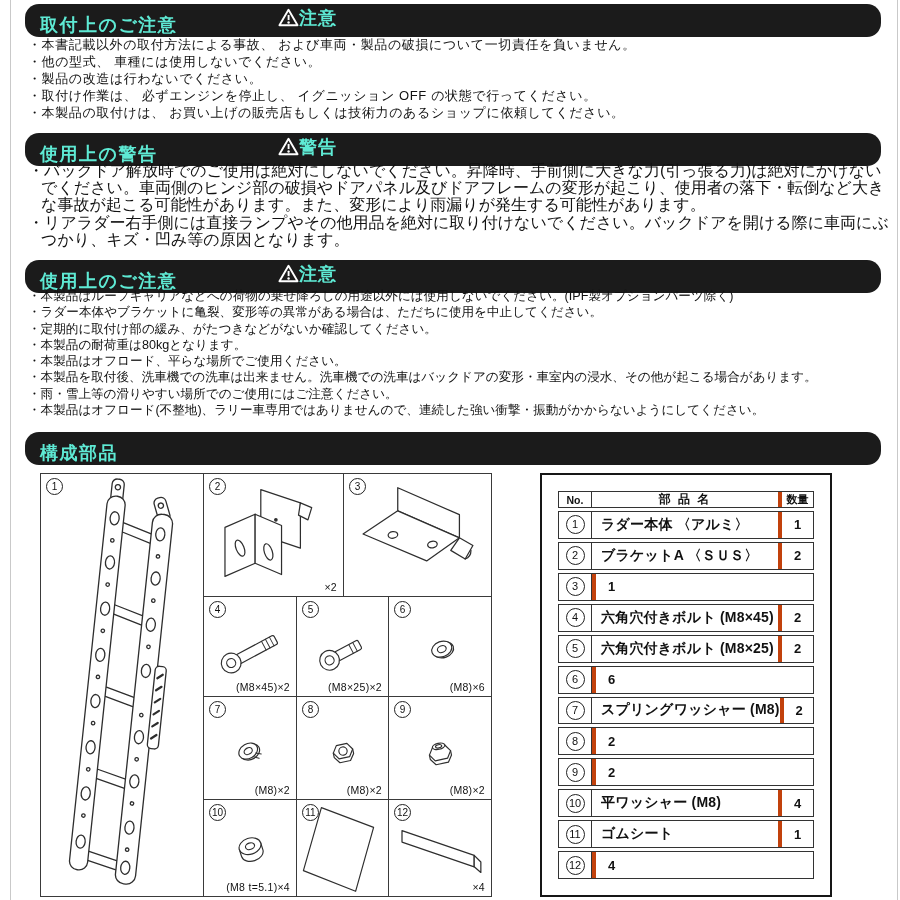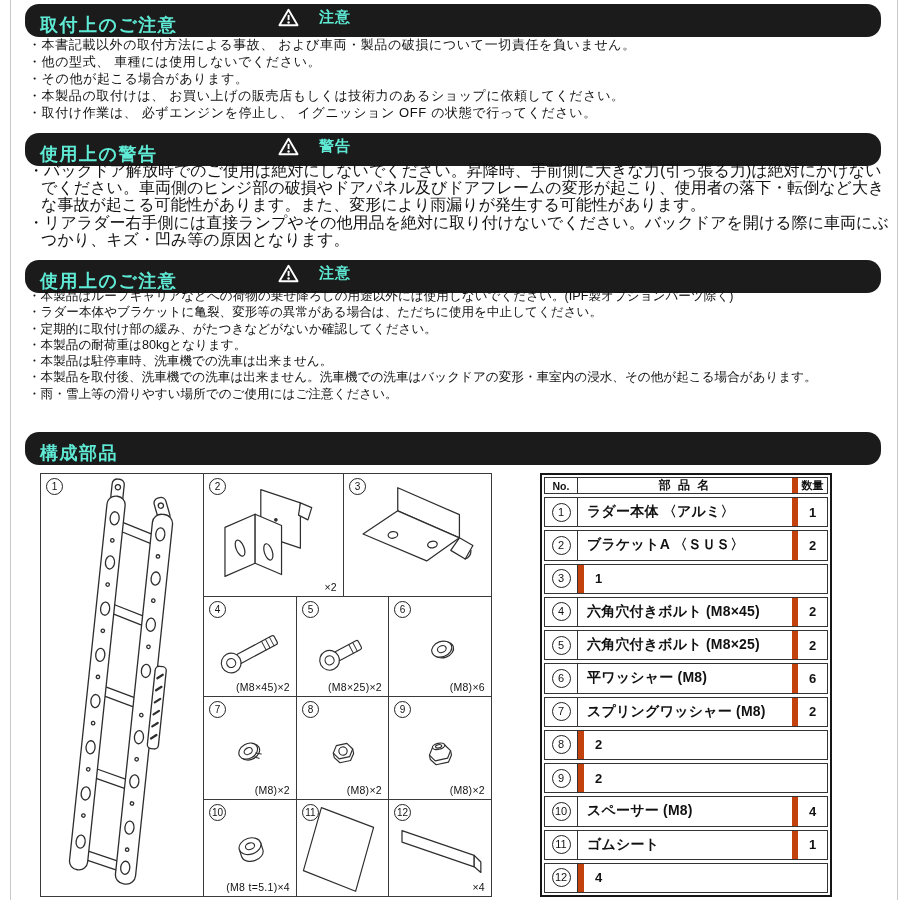--- a/index.html
+++ b/index.html
@@ -7,22 +7,22 @@
     font-family:"Liberation Sans","DejaVu Sans",sans-serif; color:#111; }
   .page { position:relative; width:900px; height:900px; background:#fff; }
   .edge-line { position:absolute; top:0; bottom:0; width:1px; background:#c9c9c9; }
   .edge-line.left { left:10px; }
   .edge-line.right { left:897px; }
 
   
   .bar { position:absolute; left:25px; width:856px; height:33px; background:#1b1b1b;
     border-radius:14px; color:#5eead4; display:flex; align-items:flex-end; }
   .bar-title { font-size:18px; font-weight:bold; margin-left:15px; letter-spacing:1.5px; white-space:nowrap; }
-  .bar-badge { position:absolute; left:253px; top:0; height:27px; display:flex; align-items:center; gap:20px;
-    font-size:15px; font-weight:bold; letter-spacing:1px;font-family:Liberation Mono, monospace; }
+  .bar-badge { position:absolute; left:253px; top:0; height:27px; display:flex; align-items:center; gap:0;
+    font-size:18px; font-weight:bold; letter-spacing:1px;font-family:Liberation Mono, monospace; }
   .warn-svg { display:block; }
 
   
   .bullets { position:absolute; left:28px; width:866px; list-style:none; }
   .bullets li { padding-left:13px; text-indent:-13px; }
   .bullets li::before { content:"・"; }
   .s1 { top:36px;  font-size:13px;   line-height:17px;   letter-spacing:0.6px; }
   .s2 { top:162px; font-size:16px; line-height:17.2px; }
   .s3 { top:288px; font-size:12.6px; line-height:16.3px; }
   .bar1 { top:4px; } .bar2 { top:133px; } .bar3 { top:260px; } .bar4 { top:432px; }
@@ -47,26 +47,26 @@
   .gc8  { left:256px; top:223px; width:93px;  height:104px; }
   .gc9  { left:348px; top:223px; width:104px; height:104px; }
   .gc10 { left:163px; top:326px; width:94px;  height:98px; }
   .gc11 { left:256px; top:326px; width:93px;  height:98px; }
   .gc12 { left:348px; top:326px; width:104px; height:98px; }
   .gcell svg { display:block; margin:0 auto; }
   .draw { stroke:#2e2e2e; stroke-width:1.3; fill:#fff; stroke-linejoin:round; stroke-linecap:round; }
 
   
   .ptable { position:absolute; left:540px; top:473px; width:292px; height:424px;
-    border:2px solid #161616; padding:2px; display:flex; flex-direction:column; gap:3px; }
+    border:2px solid #161616; padding:16px; display:flex; flex-direction:column; gap:3px; }
   .prow { border:1px solid #333; display:flex; align-items:stretch; flex:1; min-height:0; background:#fff; }
   .prow.phead { flex:0 0 17px; font-weight:bold; }
   .pno  { width:33px; flex:none; border-right:1px solid #333; display:flex; align-items:center; justify-content:center; }
   .pname{ flex:1; display:flex; align-items:center; padding-left:9px; font-size:14px; font-weight:bold; letter-spacing:0.2px; white-space:nowrap; }
-  .pqty { width:35px; flex:none; border-left:6px solid #c2410c; display:flex; align-items:center; justify-content:center; font-size:13px; font-weight:bold; }
+  .pqty { width:35px; flex:none; border-left:4px solid #c2410c; display:flex; align-items:center; justify-content:center; font-size:13px; font-weight:bold; }
   .phead .pno { font-size:10.5px; }
   .phead .pname { justify-content:center; padding-left:0; font-size:12px; letter-spacing:2px; }
   .phead .pqty { font-size:11px; }
   .ptable .circ { width:19px; height:19px; font-size:11px; }
 </style>
 </head>
 <body>
 
 <div class="page">
   <div class="edge-line left"></div>
@@ -79,23 +79,23 @@
         <path d="M12 2 L22.5 20 L1.5 20 Z" fill="none" stroke="#fff" stroke-width="2.2" stroke-linejoin="round"></path>
         <rect x="11" y="8" width="2.2" height="6" fill="#fff"></rect>
           <circle cx="12.1" cy="16.8" r="1.4" fill="#fff"></circle>
       </svg>
       <span>注意</span>
     </span>
   </div>
   <ul class="bullets s1">
     <li>本書記載以外の取付方法による事故、 および車両・製品の破損について一切責任を負いません。</li>
     <li>他の型式、 車種には使用しないでください。</li>
-    <li>その他が起こる場合があります。</li>
+    <li>製品の改造は行わないでください。</li>
+    <li>取付け作業は、 必ずエンジンを停止し、 イグニッション OFF の状態で行ってください。</li>
     <li>本製品の取付けは、 お買い上げの販売店もしくは技術力のあるショップに依頼してください。</li>
-    <li>取付け作業は、 必ずエンジンを停止し、 イグニッション OFF の状態で行ってください。</li>
   </ul>
 
   <div class="bar bar2">
     <span class="bar-title">使用上の警告</span>
     <span class="bar-badge">
       <svg class="warn-svg" width="21" height="19" viewBox="0 0 24 22">
         <path d="M12 2 L22.5 20 L1.5 20 Z" fill="none" stroke="#fff" stroke-width="2.2" stroke-linejoin="round"></path>
         <rect x="11" y="8" width="2.2" height="6" fill="#fff"></rect>
           <circle cx="12.1" cy="16.8" r="1.4" fill="#fff"></circle>
       </svg>
@@ -116,23 +116,24 @@
           <circle cx="12.1" cy="16.8" r="1.4" fill="#fff"></circle>
       </svg>
       <span>注意</span>
     </span>
   </div>
   <ul class="bullets s3">
     <li>本製品はルーフキャリアなどへの荷物の乗せ降ろしの用途以外には使用しないでください。(IPF製オプションパーツ除く)</li>
     <li>ラダー本体やブラケットに亀裂、変形等の異常がある場合は、ただちに使用を中止してください。</li>
     <li>定期的に取付け部の緩み、がたつきなどがないか確認してください。</li>
     <li>本製品の耐荷重は80kgとなります。</li>
-    <li>本製品は駐停車時、洗車機での洗車は出来ません。</li>
+    <li>本製品はオフロード、平らな場所でご使用ください。</li>
     <li>本製品を取付後、洗車機での洗車は出来ません。洗車機での洗車はバックドアの変形・車室内の浸水、その他が起こる場合があります。</li>
     <li>雨・雪上等の滑りやすい場所でのご使用にはご注意ください。</li>
+    <li>本製品はオフロード(不整地)、ラリー車専用ではありませんので、連続した強い衝撃・振動がかからないようにしてください。</li>
   </ul>
 
   <div class="bar bar4">
     <span class="bar-title">構成部品</span>
   </div>
 
   <div class="pgrid">
 
     <div class="gcell gc1">
       <span class="circ">1</span>
@@ -384,47 +385,46 @@
       <span class="pno">
           <span class="circ">5</span>
         </span>
       <span class="pname">六角穴付きボルト (M8×25)</span>
       <span class="pqty">2</span>
     </div>
     <div class="prow">
       <span class="pno">
           <span class="circ">6</span>
         </span>
+      <span class="pqty">6</span>
+    </div>
+    <div class="prow">
+      <span class="pno">
+          <span class="circ">7</span>
+        </span>
+      <span class="pname">スプリングワッシャー (M8)</span>
+      <span class="pqty">2</span>
+    </div>
+    <div class="prow">
+      <span class="pno">
+          <span class="circ">8</span>
+        </span>
+      <span class="pqty">2</span>
+    </div>
+    <div class="prow">
+      <span class="pno">
+          <span class="circ">9</span>
+        </span>
+      <span class="pqty">2</span>
+    </div>
+    <div class="prow">
+      <span class="pno">
+          <span class="circ">10</span>
+        </span>
       <span class="pname">平ワッシャー (M8)</span>
-      <span class="pqty">6</span>
-    </div>
-    <div class="prow">
-      <span class="pno">
-          <span class="circ">7</span>
-        </span>
-      <span class="pname">スプリングワッシャー (M8)</span>
-      <span class="pqty">2</span>
-    </div>
-    <div class="prow">
-      <span class="pno">
-          <span class="circ">8</span>
-        </span>
-      <span class="pqty">2</span>
-    </div>
-    <div class="prow">
-      <span class="pno">
-          <span class="circ">9</span>
-        </span>
-      <span class="pqty">2</span>
-    </div>
-    <div class="prow">
-      <span class="pno">
-          <span class="circ">10</span>
-        </span>
-      <span class="pname">スペーサー (M8)</span>
       <span class="pqty">4</span>
     </div>
     <div class="prow">
       <span class="pno">
           <span class="circ">11</span>
         </span>
       <span class="pname">ゴムシート</span>
       <span class="pqty">1</span>
     </div>
     <div class="prow">

